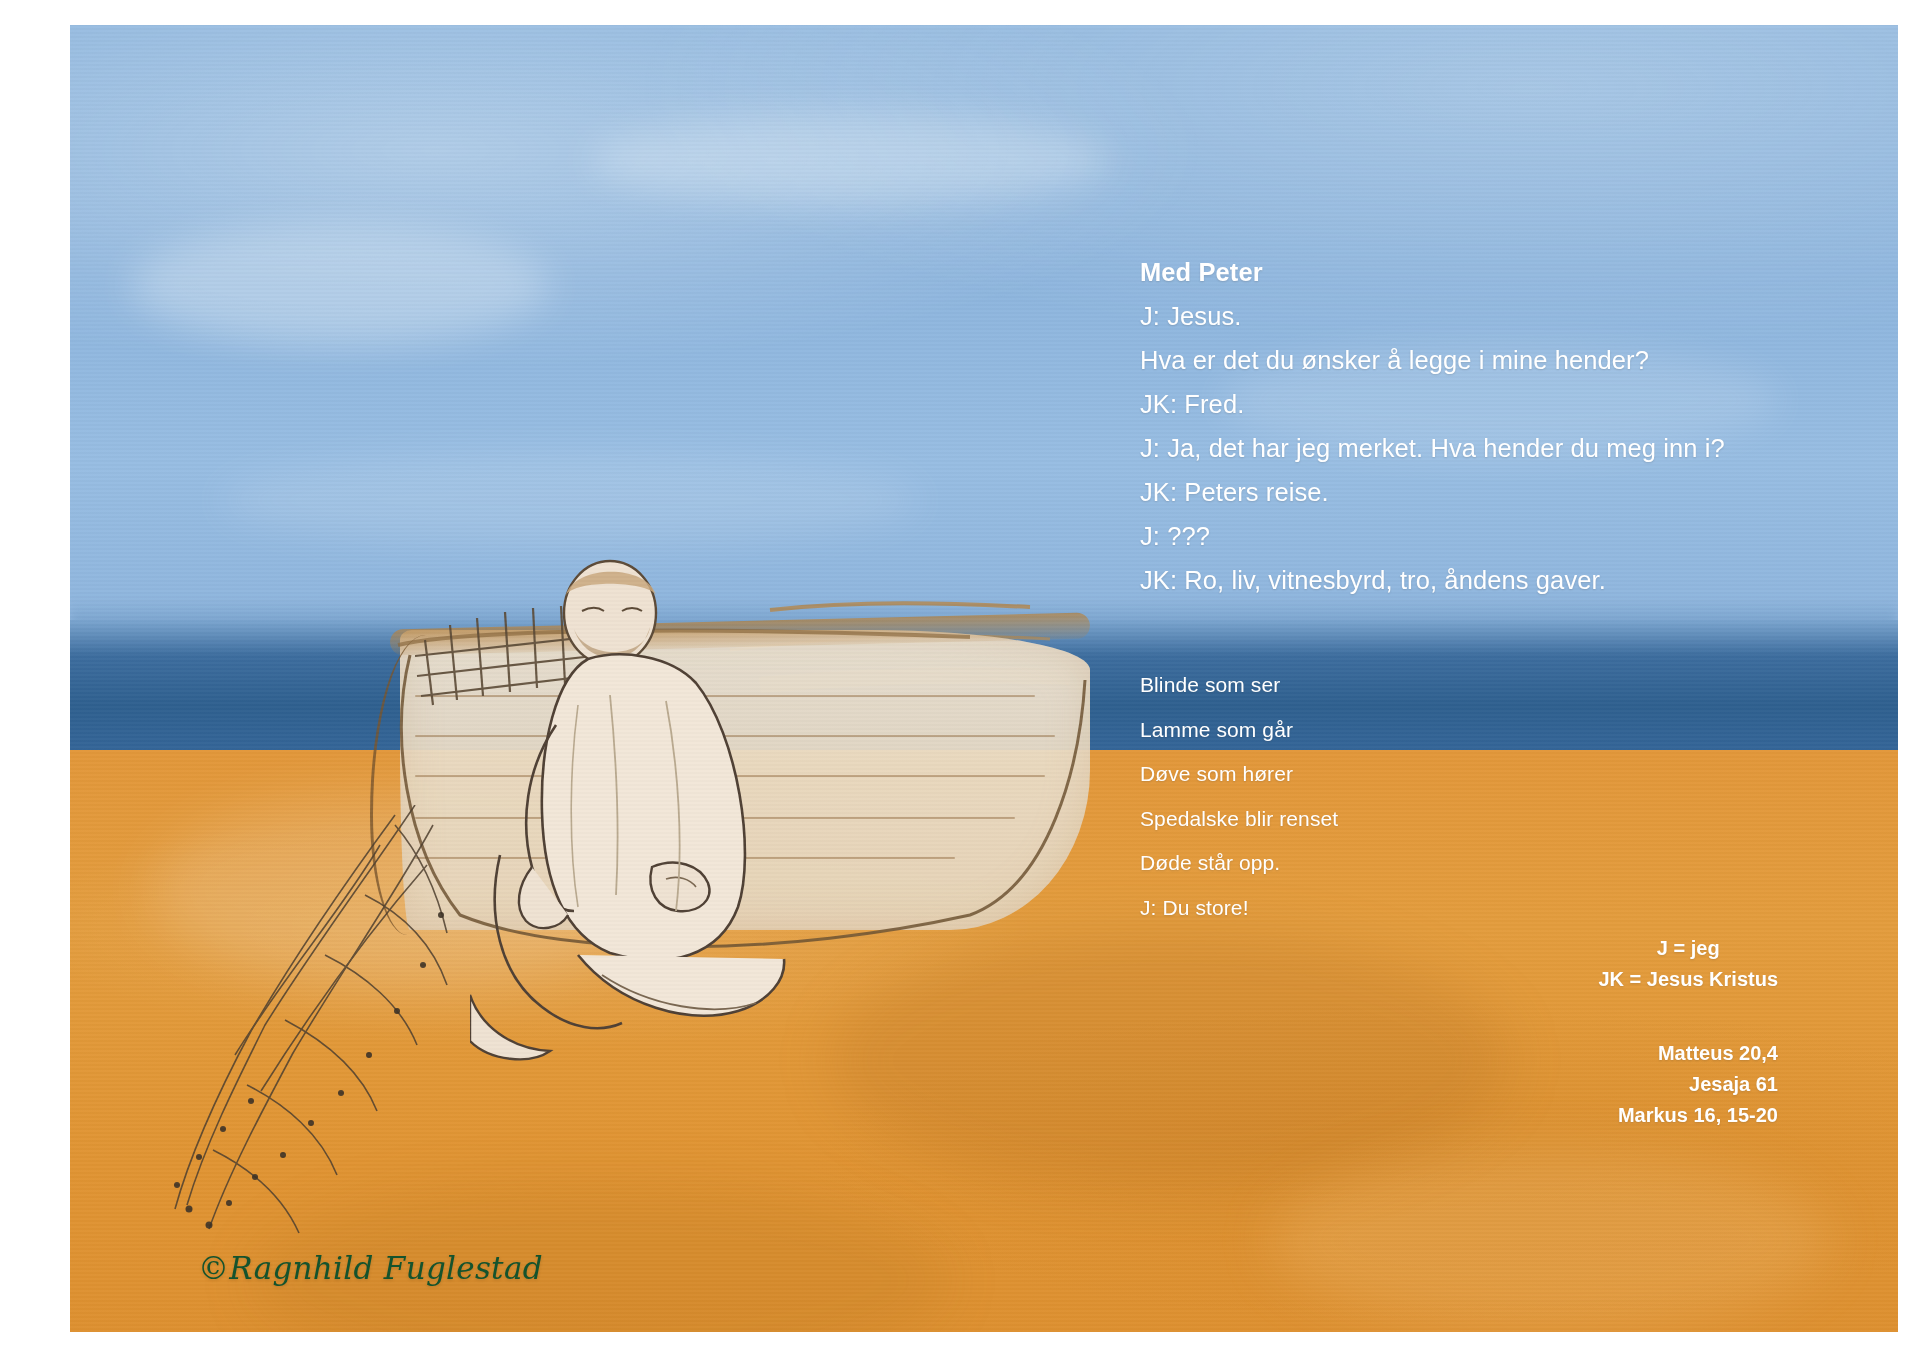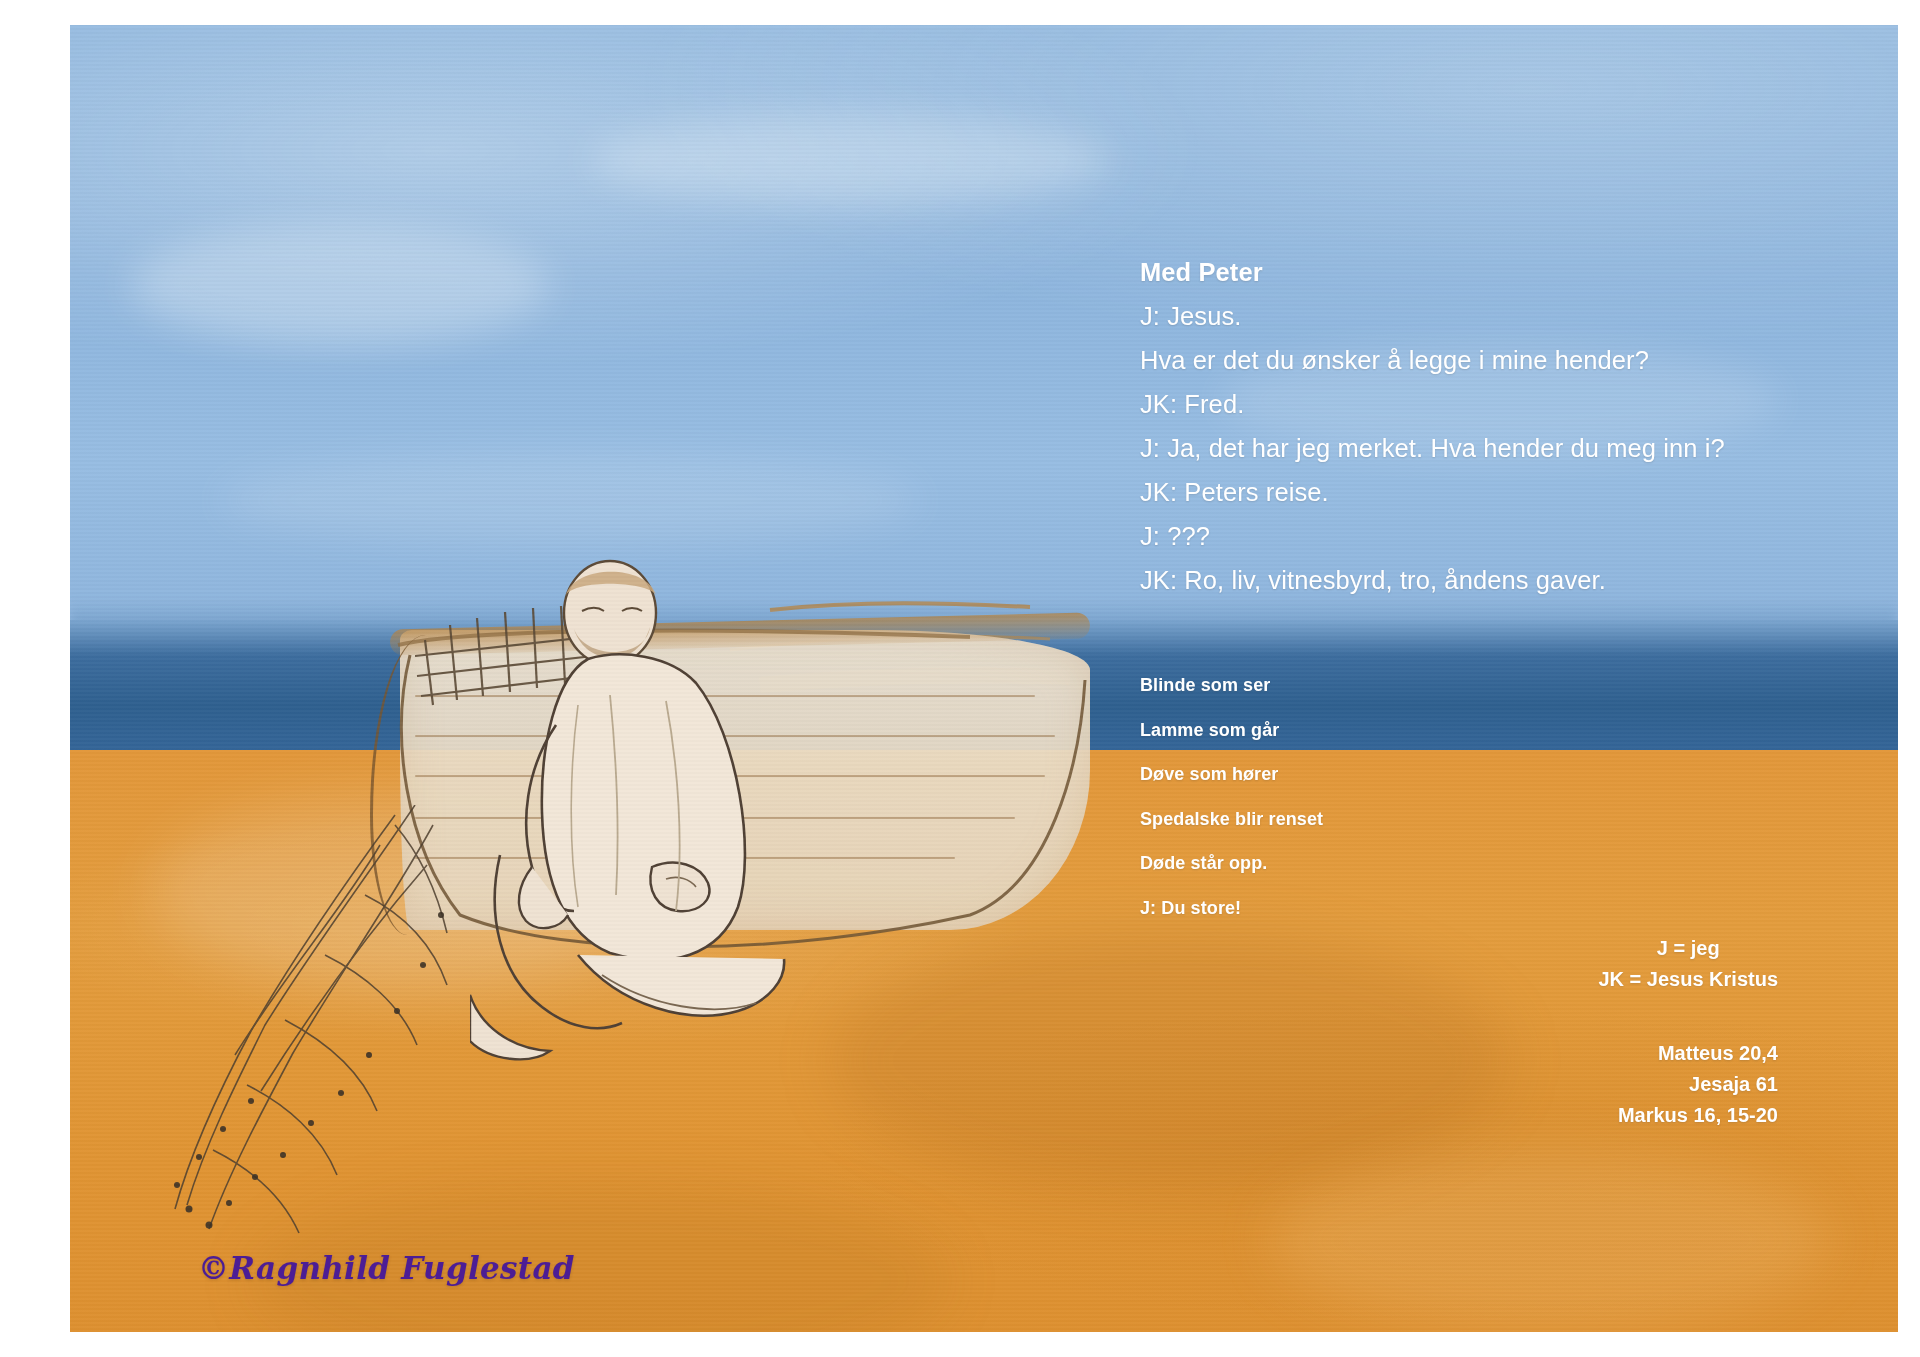--- a/index.html
+++ b/index.html
@@ -187,23 +187,23 @@
   }
 
   .list-block {
     position: absolute;
     left: 1070px;
     top: 638px;
     width: 720px;
     color: #ffffff;
   }
   .list-line {
-    font-size: 18px;
+    font-size: 21px;
     line-height: 44.5px;
-    font-weight: 700;
+    font-weight: 400;
     letter-spacing: 0.1px;
     text-shadow: 0 1px 2px rgba(60,60,60,0.18);
     white-space: nowrap;
   }
 
   .legend-block {
     position: absolute;
     right: 120px;
     top: 908px;
     text-align: center;
@@ -227,25 +227,25 @@
     font-size: 20px;
     line-height: 31px;
     font-weight: 700;
     text-shadow: 0 1px 2px rgba(60,60,60,0.18);
   }
 
   .credit {
     position: absolute;
     left: 128px;
     top: 1225px;
-    color: #4c1d95;
+    color: #14532d;
     font-family: "DejaVu Serif", serif;
     font-size: 31px;
     font-style: italic;
-    font-weight: 700;
+    font-weight: 400;
     letter-spacing: 0.3px;
     text-shadow: 0 1px 3px rgba(90,60,20,0.25);
   }
 </style>
 </head>
 <body>
 
 <div class="page">
 
   <div class="artwork">

